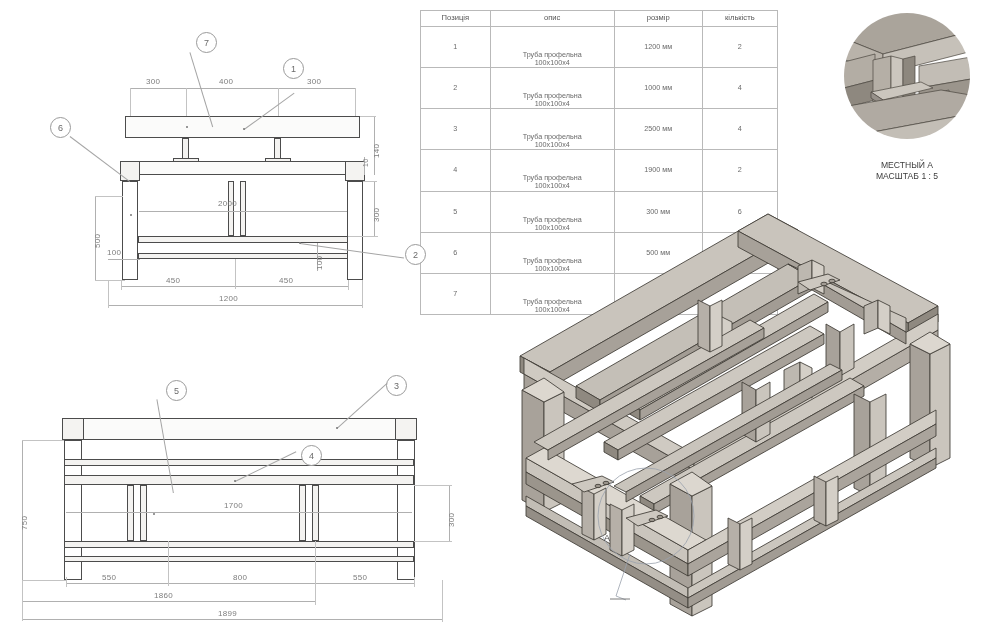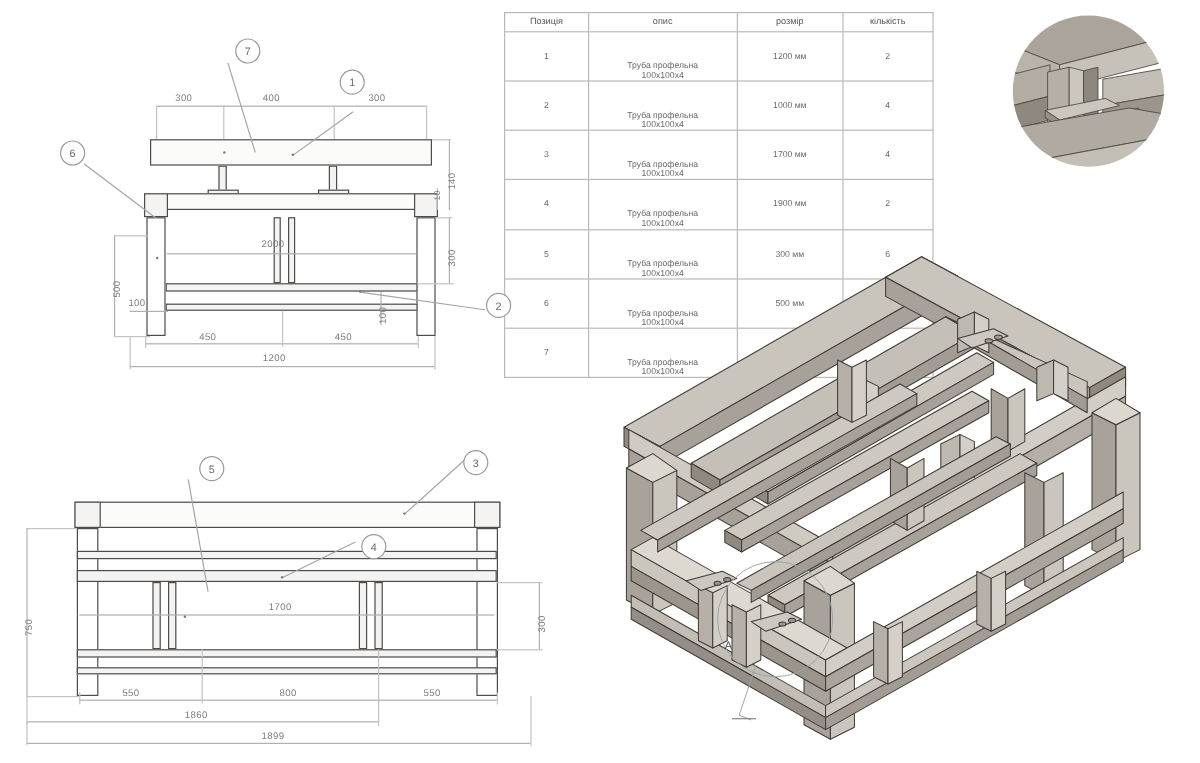--- a/index.html
+++ b/index.html
@@ -82,21 +82,21 @@
         </td>
         <td>1000 мм</td>
         <td>4</td>
       </tr>
       <tr>
         <td>3</td>
         <td>
           <span class="desc1">Труба профельна</span>
           <span class="desc2">100x100x4</span>
         </td>
-        <td>1700 мм</td>
+        <td>2500 мм</td>
         <td>4</td>
       </tr>
       <tr>
         <td>4</td>
         <td>
           <span class="desc1">Труба профельна</span>
           <span class="desc2">100x100x4</span>
         </td>
         <td>1900 мм</td>
         <td>2</td>
@@ -326,20 +326,24 @@
         <ellipse cx="112" cy="97" rx="3.6" ry="2.2" fill="#9b958c" stroke="#4a463f" stroke-width="0.6"></ellipse>
         <ellipse cx="95" cy="89" rx="3" ry="1.9" fill="#b0aaa2" stroke="#4a463f" stroke-width="0.5"></ellipse>
 
         <polygon points="-10,104 118,82 200,96 50,124" fill="#b0aaa2" stroke="#4a463f" stroke-width="0.7"></polygon>
         <polygon points="-10,104 50,124 50,146 -10,128" fill="#8b857c" stroke="#4a463f" stroke-width="0.7"></polygon>
         <polygon points="50,124 200,96 200,116 50,146" fill="#c3beb6" stroke="#4a463f" stroke-width="0.7"></polygon>
 
         <polygon points="6,118 30,112 30,132 6,138" fill="#a29c93" stroke="#4a463f" stroke-width="0.6"></polygon>
       </g>
     </svg>
+    <div class="detail-caption">
+      <div>МЕСТНЫЙ A</div>
+      <div>МАСШТАБ 1 : 5</div>
+    </div>
   </div>
 
   <div class="iso-wrap">
     <svg width="502" height="440" viewBox="0 0 502 440">
       <g stroke="#3f3b35" stroke-width="0.85" stroke-linejoin="round">
 
         <polygon points="22,160 270,18 300,34 52,176" fill="#c9c4bc"></polygon>
         <polygon points="22,160 52,176 52,192 22,176" fill="#8f8980"></polygon>
         <polygon points="52,176 300,34 300,50 52,192" fill="#a7a199"></polygon>
 

